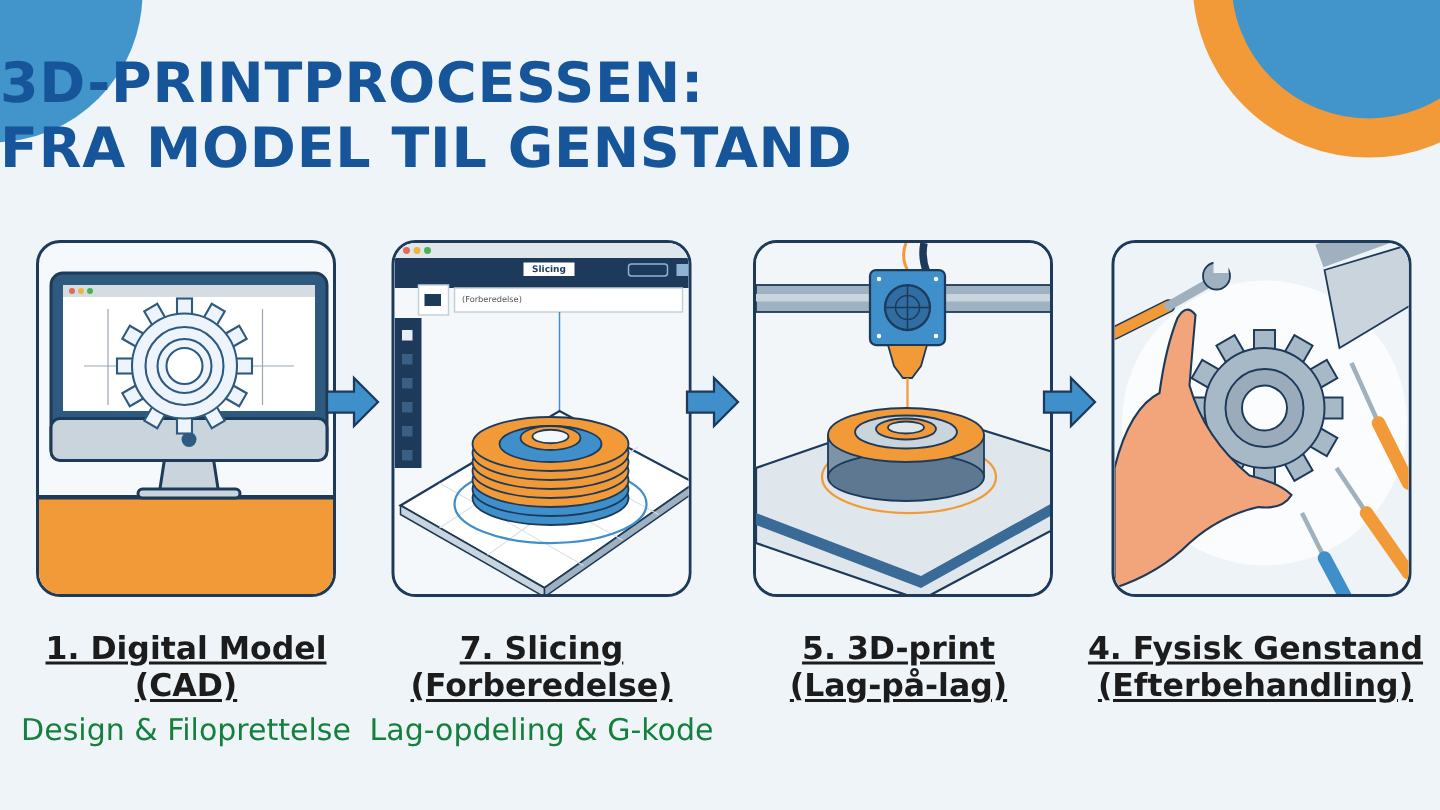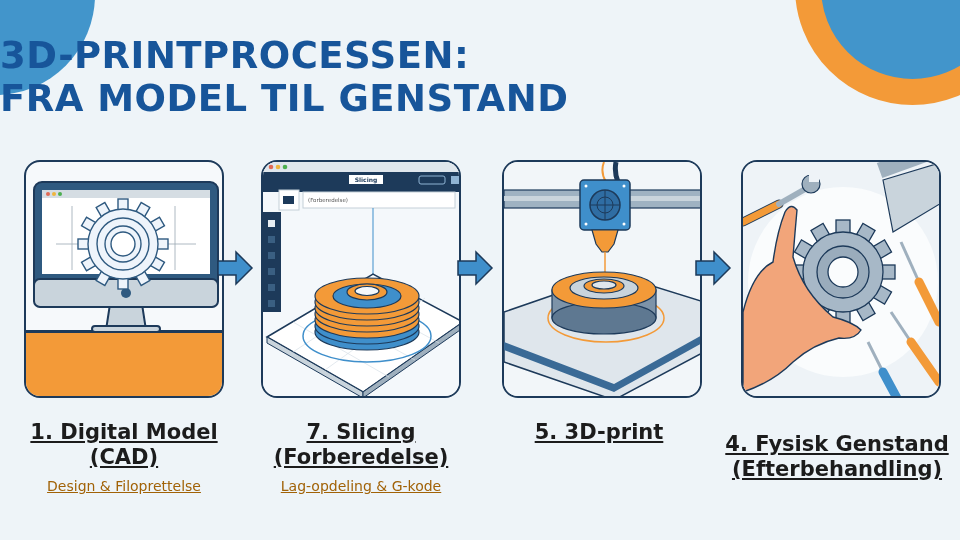--- a/index.html
+++ b/index.html
@@ -5,21 +5,21 @@
   * { box-sizing: border-box; margin: 0; padding: 0; }
   html, body { width: 960px; height: 540px; overflow: hidden; }
   body { background: #eef4f8; font-family: "DejaVu Sans", sans-serif; position: relative; }
   .deco-tl { position: absolute; left: -105px; top: -105px; width: 200px; height: 200px; border-radius: 50%; background: #4295cb; }
   .deco-tr { position: absolute; right: -70px; top: -130px; width: 235px; height: 235px; border-radius: 50%; background: #4295cb; border: 26px solid #f39a38; }
   .title { position: absolute; top: 34px; left: 0; width: 896px; text-align: left; color: #17559a; font-weight: bold; font-size: 37px; line-height: 43px; letter-spacing: 0.5px; }
   .panel { position: absolute; top: 160px; width: 200px; height: 238px; border: 2.5px solid #1d3a5a; border-radius: 16px; background: #f6f9fb; overflow: hidden; }
   .arrow { position: absolute; top: 250px; width: 38px; height: 36px; }
   .label { position: absolute; top: 420px; width: 240px; text-align: center; color: #1c1c1c; }
   .label .t { font-weight: bold; font-size: 21px; line-height: 25px; text-decoration: underline; }
-  .label .s { font-size: 14px; line-height: 24px; margin-top: 4px; color: #a16207; text-decoration: underline; }
+  .label .s { font-size: 20px; line-height: 24px; margin-top: 4px; color: #15803d; }
   svg { display: block; }
 </style>
 </head>
 <body>
 
 <div class="deco-tl"></div>
 <div class="deco-tr"></div>
 
 <div class="title">
   <div>3D-PRINTPROCESSEN:</div>
@@ -213,17 +213,18 @@
   <div class="t">(CAD)</div>
   <div class="s">Design &amp; Filoprettelse</div>
 </div>
 <div class="label" style="left:241px;">
   <div class="t">7. Slicing</div>
   <div class="t">(Forberedelse)</div>
   <div class="s">Lag-opdeling &amp; G-kode</div>
 </div>
 <div class="label" style="left:479px;">
   <div class="t">5. 3D-print</div>
-</div>
-<div class="label" style="left:717px;margin-top:12px;">
+  <div class="t">(Lag-på-lag)</div>
+</div>
+<div class="label" style="left:717px;">
   <div class="t">4. Fysisk Genstand</div>
   <div class="t">(Efterbehandling)</div>
 </div>
 
 </body></html>

